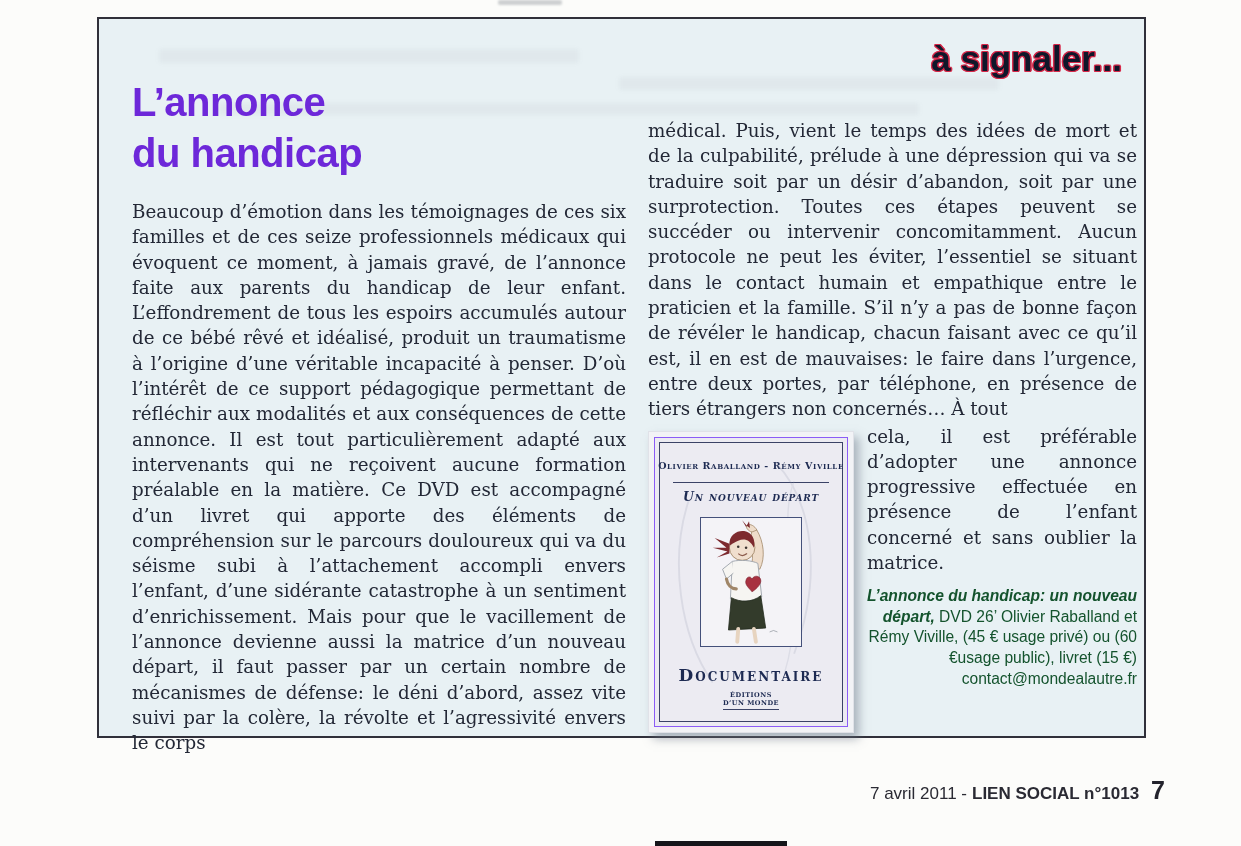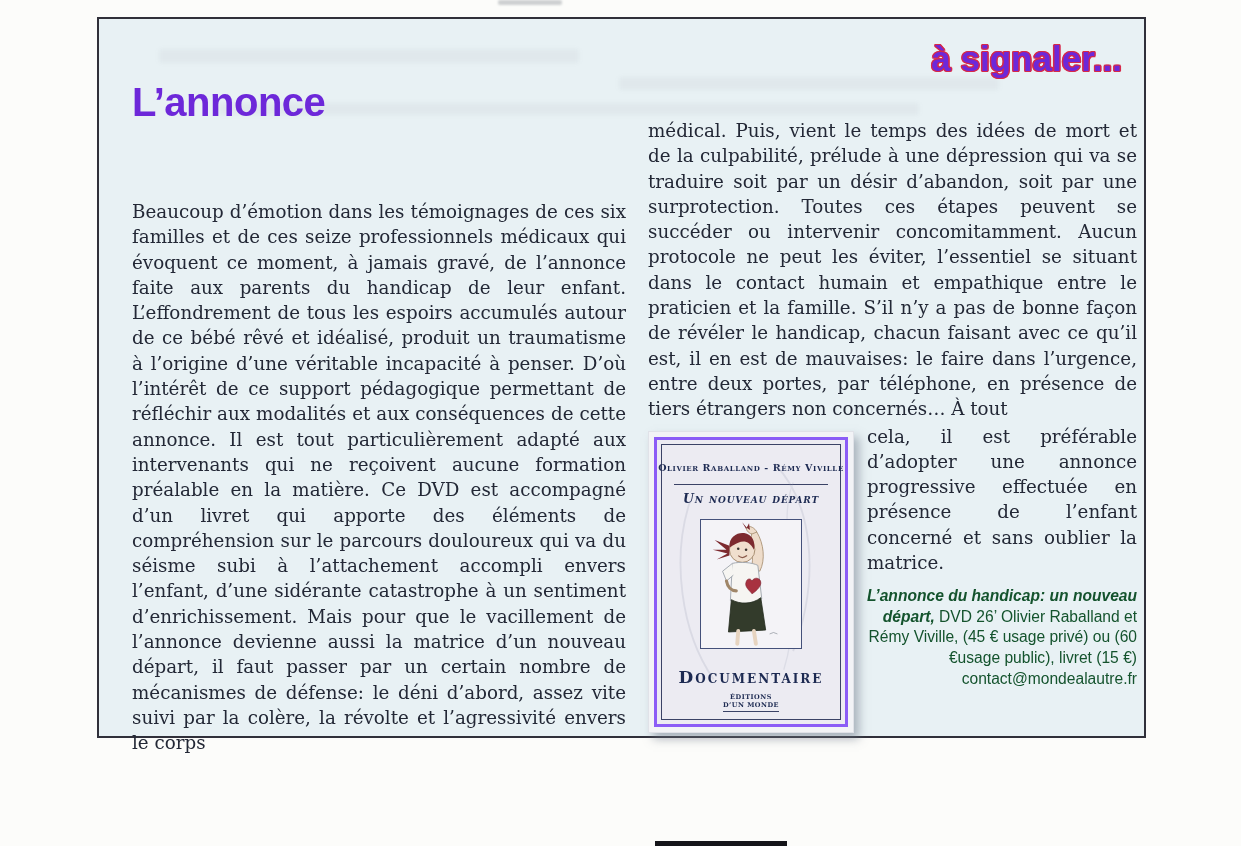--- a/index.html
+++ b/index.html
@@ -7,41 +7,41 @@
        font-family:"Liberation Sans",sans-serif;}
   .page{position:absolute;inset:0;}
 
   
   .box{position:absolute;left:97px;top:17px;width:1049px;height:721px;
        background:#e8f1f4;border:2px solid #30303a;box-sizing:border-box;}
 
   
   .section-label{position:absolute;top:20px;right:22px;
     font-size:35px;font-weight:700;letter-spacing:0;
-    color:#6d28d9;
+    color:#0f172a;
     text-shadow:-1.4px 0 #d6294a,1.4px 0 #d6294a,0 -1.4px #d6294a,0 1.4px #d6294a,
                 -1px -1px #d6294a,1px 1px #d6294a,-1px 1px #d6294a,1px -1px #d6294a;}
 
   
   .title{position:absolute;left:33px;top:58px;color:#6d28d9;
          font-size:40px;line-height:51px;font-weight:600;letter-spacing:-0.5px;}
 
   
   .body-text{font-family:"DejaVu Serif","Liberation Serif",serif;
              color:#232836;font-size:18.3px;line-height:25.3px;text-align:justify;}
   .col1{position:absolute;left:33px;top:180px;width:494px;}
   .col2{position:absolute;left:549px;top:99px;width:489px;}
   .col2 p{margin:0;}
 
   
   .wrap-area{margin-top:2px;}
   .cover-photo{float:left;width:206px;height:302px;margin:7px 13px 0 0;
      background:#f2f3f6;border:1px solid #e0e2e8;box-sizing:border-box;padding:5px;
      box-shadow:5px 6px 9px rgba(110,120,135,.5);}
-  .cover{width:100%;height:100%;background:#ecebf2;border:3px solid #8b5cf6;
+  .cover{width:100%;height:100%;background:#ecebf2;border:1px solid #8b5cf6;
      box-sizing:border-box;padding:4px;position:relative;overflow:hidden;}
   .cover-inner{width:100%;height:100%;border:1px solid #3a4266;box-sizing:border-box;
      display:flex;flex-direction:column;align-items:center;color:#1d2a52;position:relative;}
   .ghost-sketch{position:absolute;inset:0;opacity:.18;pointer-events:none;}
   .authors{margin-top:10px;font-variant:small-caps;font-weight:700;font-size:9.5px;
      letter-spacing:.6px;white-space:nowrap;}
   .authors-rule{width:86%;border-bottom:1px solid #3a4266;margin-top:4px;}
   .cover-title{margin-top:7px;font-variant:small-caps;font-weight:700;font-size:14px;
      letter-spacing:.5px;white-space:nowrap;}
   .cover-subtitle{font-variant:small-caps;font-style:italic;font-weight:700;font-size:12.5px;
@@ -86,20 +86,21 @@
   <div class="box">
 
     <div class="artifact bleed" style="left:60px;top:30px;width:420px;height:14px;"></div>
     <div class="artifact bleed" style="left:520px;top:58px;width:380px;height:13px;"></div>
     <div class="artifact bleed" style="left:120px;top:84px;width:700px;height:12px;"></div>
 
     <div class="section-label">à signaler...</div>
 
     <div class="title">
       <div>L’annonce</div>
+      <div>du handicap</div>
     </div>
 
     <div class="col1 body-text">Beaucoup d’émotion dans les témoignages de ces six familles et de ces seize professionnels médicaux qui évoquent ce moment, à jamais gravé, de l’annonce faite aux parents du handicap de leur enfant. L’effondrement de tous les espoirs accumulés autour de ce bébé rêvé et idéalisé, produit un traumatisme à l’origine d’une véritable incapacité à penser. D’où l’intérêt de ce support pédagogique permettant de réfléchir aux modalités et aux conséquences de cette annonce. Il est tout particulièrement adapté aux intervenants qui ne reçoivent aucune formation préalable en la matière. Ce DVD est accompagné d’un livret qui apporte des éléments de compréhension sur le parcours douloureux qui va du séisme subi à l’attachement accompli envers l’enfant, d’une sidérante catastrophe à un sentiment d’enrichissement. Mais pour que le vacillement de l’annonce devienne aussi la matrice d’un nouveau départ, il faut passer par un certain nombre de mécanismes de défense: le déni d’abord, assez vite suivi par la colère, la révolte et l’agressivité envers le corps</div>
 
     <div class="col2 body-text">
       <p>médical. Puis, vient le temps des idées de mort et de la culpabilité, prélude à une dépression qui va se traduire soit par un désir d’abandon, soit par une surprotection. Toutes ces étapes peuvent se succéder ou intervenir concomitamment. Aucun protocole ne peut les éviter, l’essentiel se situant dans le contact humain et empathique entre le praticien et la famille. S’il n’y a pas de bonne façon de révéler le handicap, chacun faisant avec ce qu’il est, il en est de mauvaises: le faire dans l’urgence, entre deux portes, par téléphone, en présence de tiers étrangers non concernés… À tout</p>
 
       <div class="wrap-area">
 
         <div class="cover-photo">
@@ -159,14 +160,19 @@
 
         <div class="caption">
           <span class="cap-bold">L’annonce du handicap: un nouveau départ,</span><span> DVD 26’ Olivier Raballand et Rémy Viville, (45 € usage privé) ou (60 €usage public), livret (15 €)</span>
           <div class="cap-line">contact@mondealautre.fr</div>
         </div>
 
       </div>
     </div>
   </div>
 
+  <div class="footer">
+    <span>7 avril 2011 - </span>
+    <span class="bold">LIEN SOCIAL n°1013</span>
+    <span class="footer-page">7</span>
+  </div>
 
 </div>
 
 </body></html>

